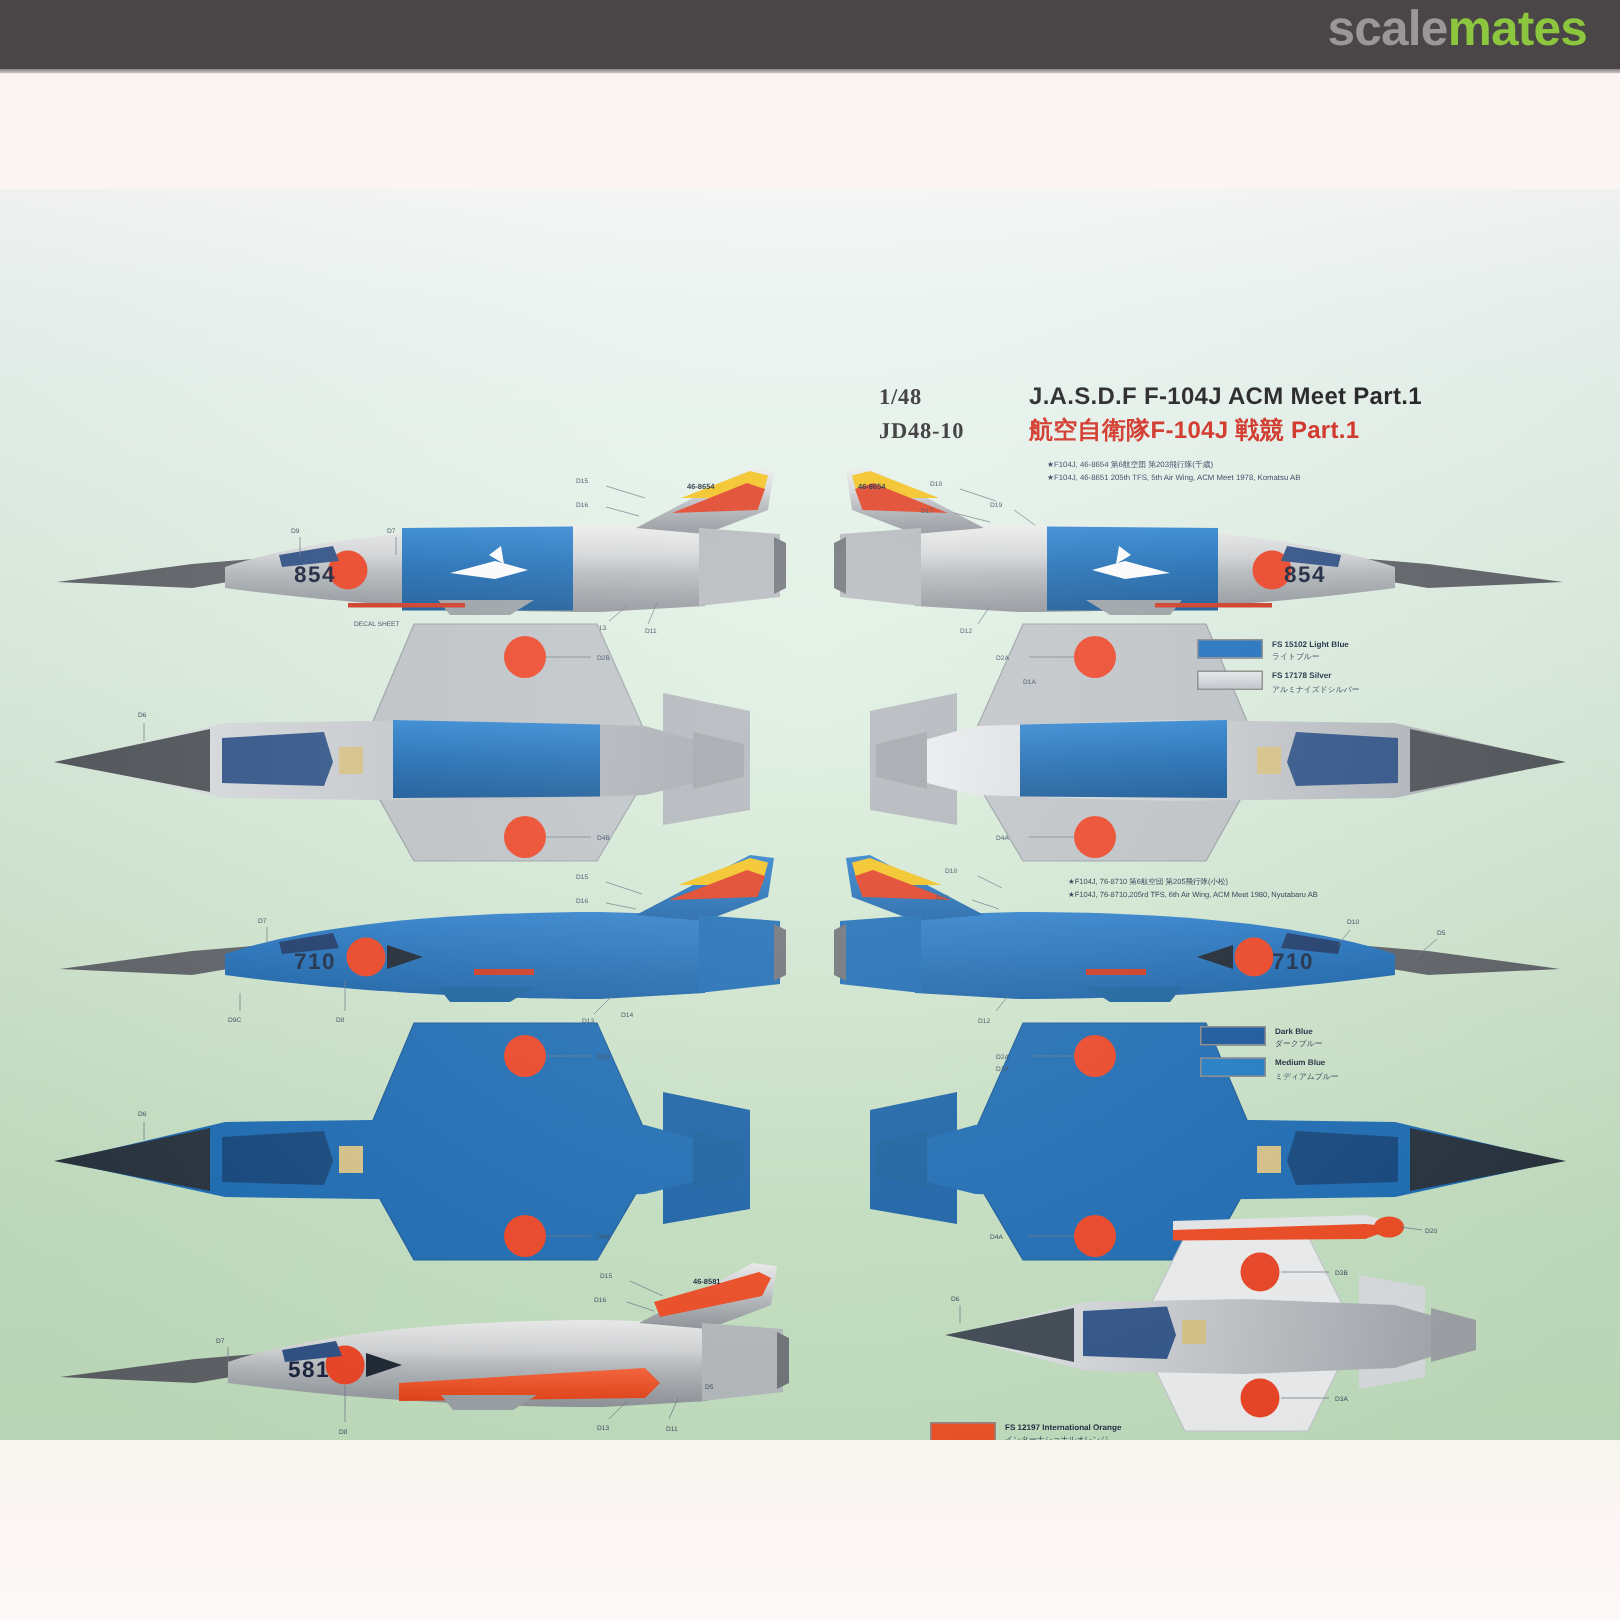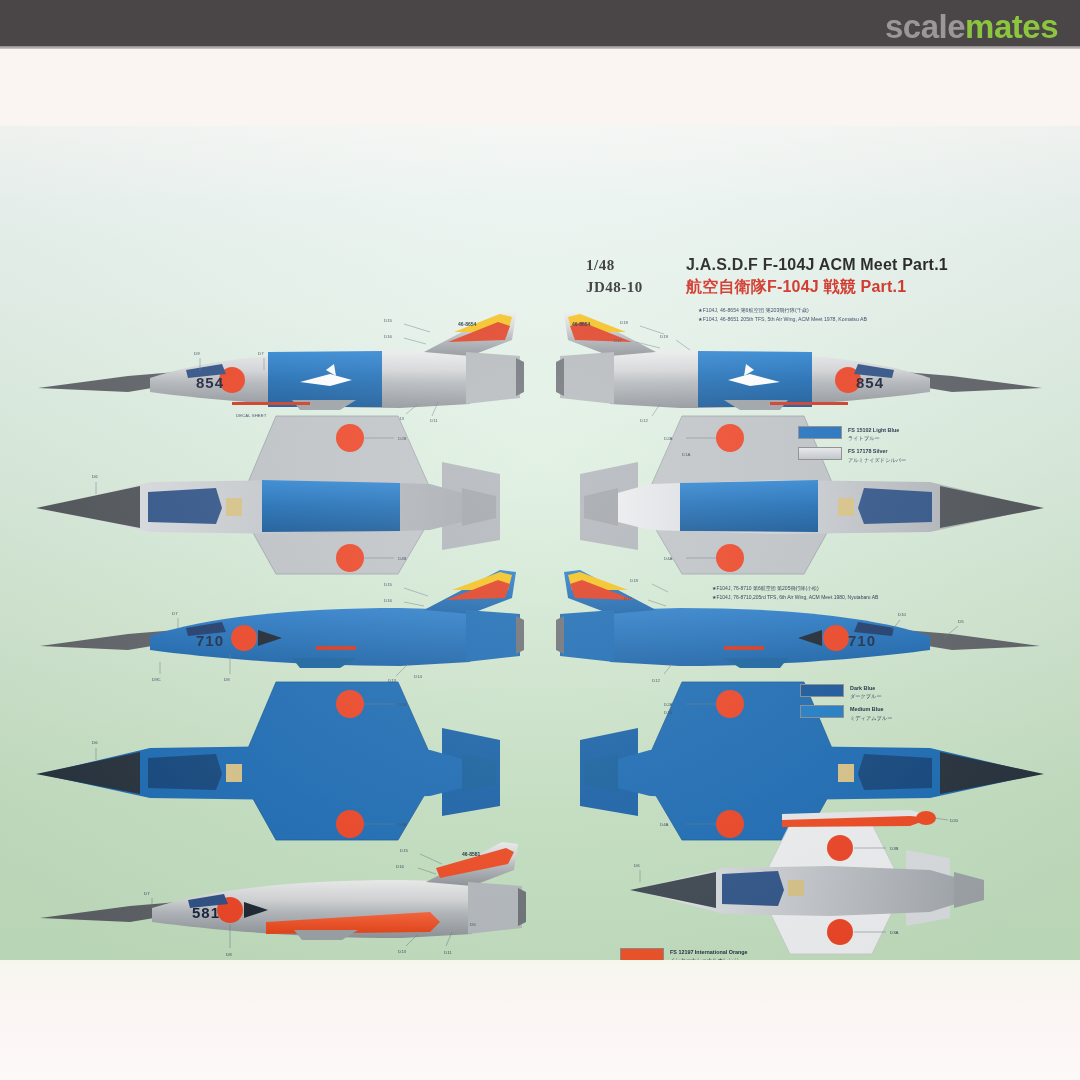--- a/index.html
+++ b/index.html
@@ -7,21 +7,21 @@
     width: 1080px; height: 1080px;
     font-family: "Liberation Sans", sans-serif;
     background: #ffffff; overflow: hidden;
   }
   .page { position: relative; width: 1080px; height: 1080px; background: #fdf8f7; }
 
   
   .topbar {
     position: absolute; left: 0; top: 0; width: 1080px; height: 46px;
     background: #4a4546;
-    display: flex; align-items: flex-end; justify-content: flex-end;
+    display: flex; align-items: flex-start; justify-content: flex-end;
   }
   .topbar-hl { position: absolute; left:0; top:46px; width:1080px; height:3px;
     background: linear-gradient(to bottom,#8d8688,#cfc9c9); }
   .logo { font-size: 33px; font-weight: bold; letter-spacing: -0.5px; padding-right: 22px; }
   .logo .a { color: #9b9698; }
   .logo .b { color: #8cc63e; }
 
   
   .margin-top { position:absolute; left:0; top:49px; width:1080px; height:77px; background:#faf4f3; }
   .margin-bot { position:absolute; left:0; bottom:0; width:1080px; height:120px;

